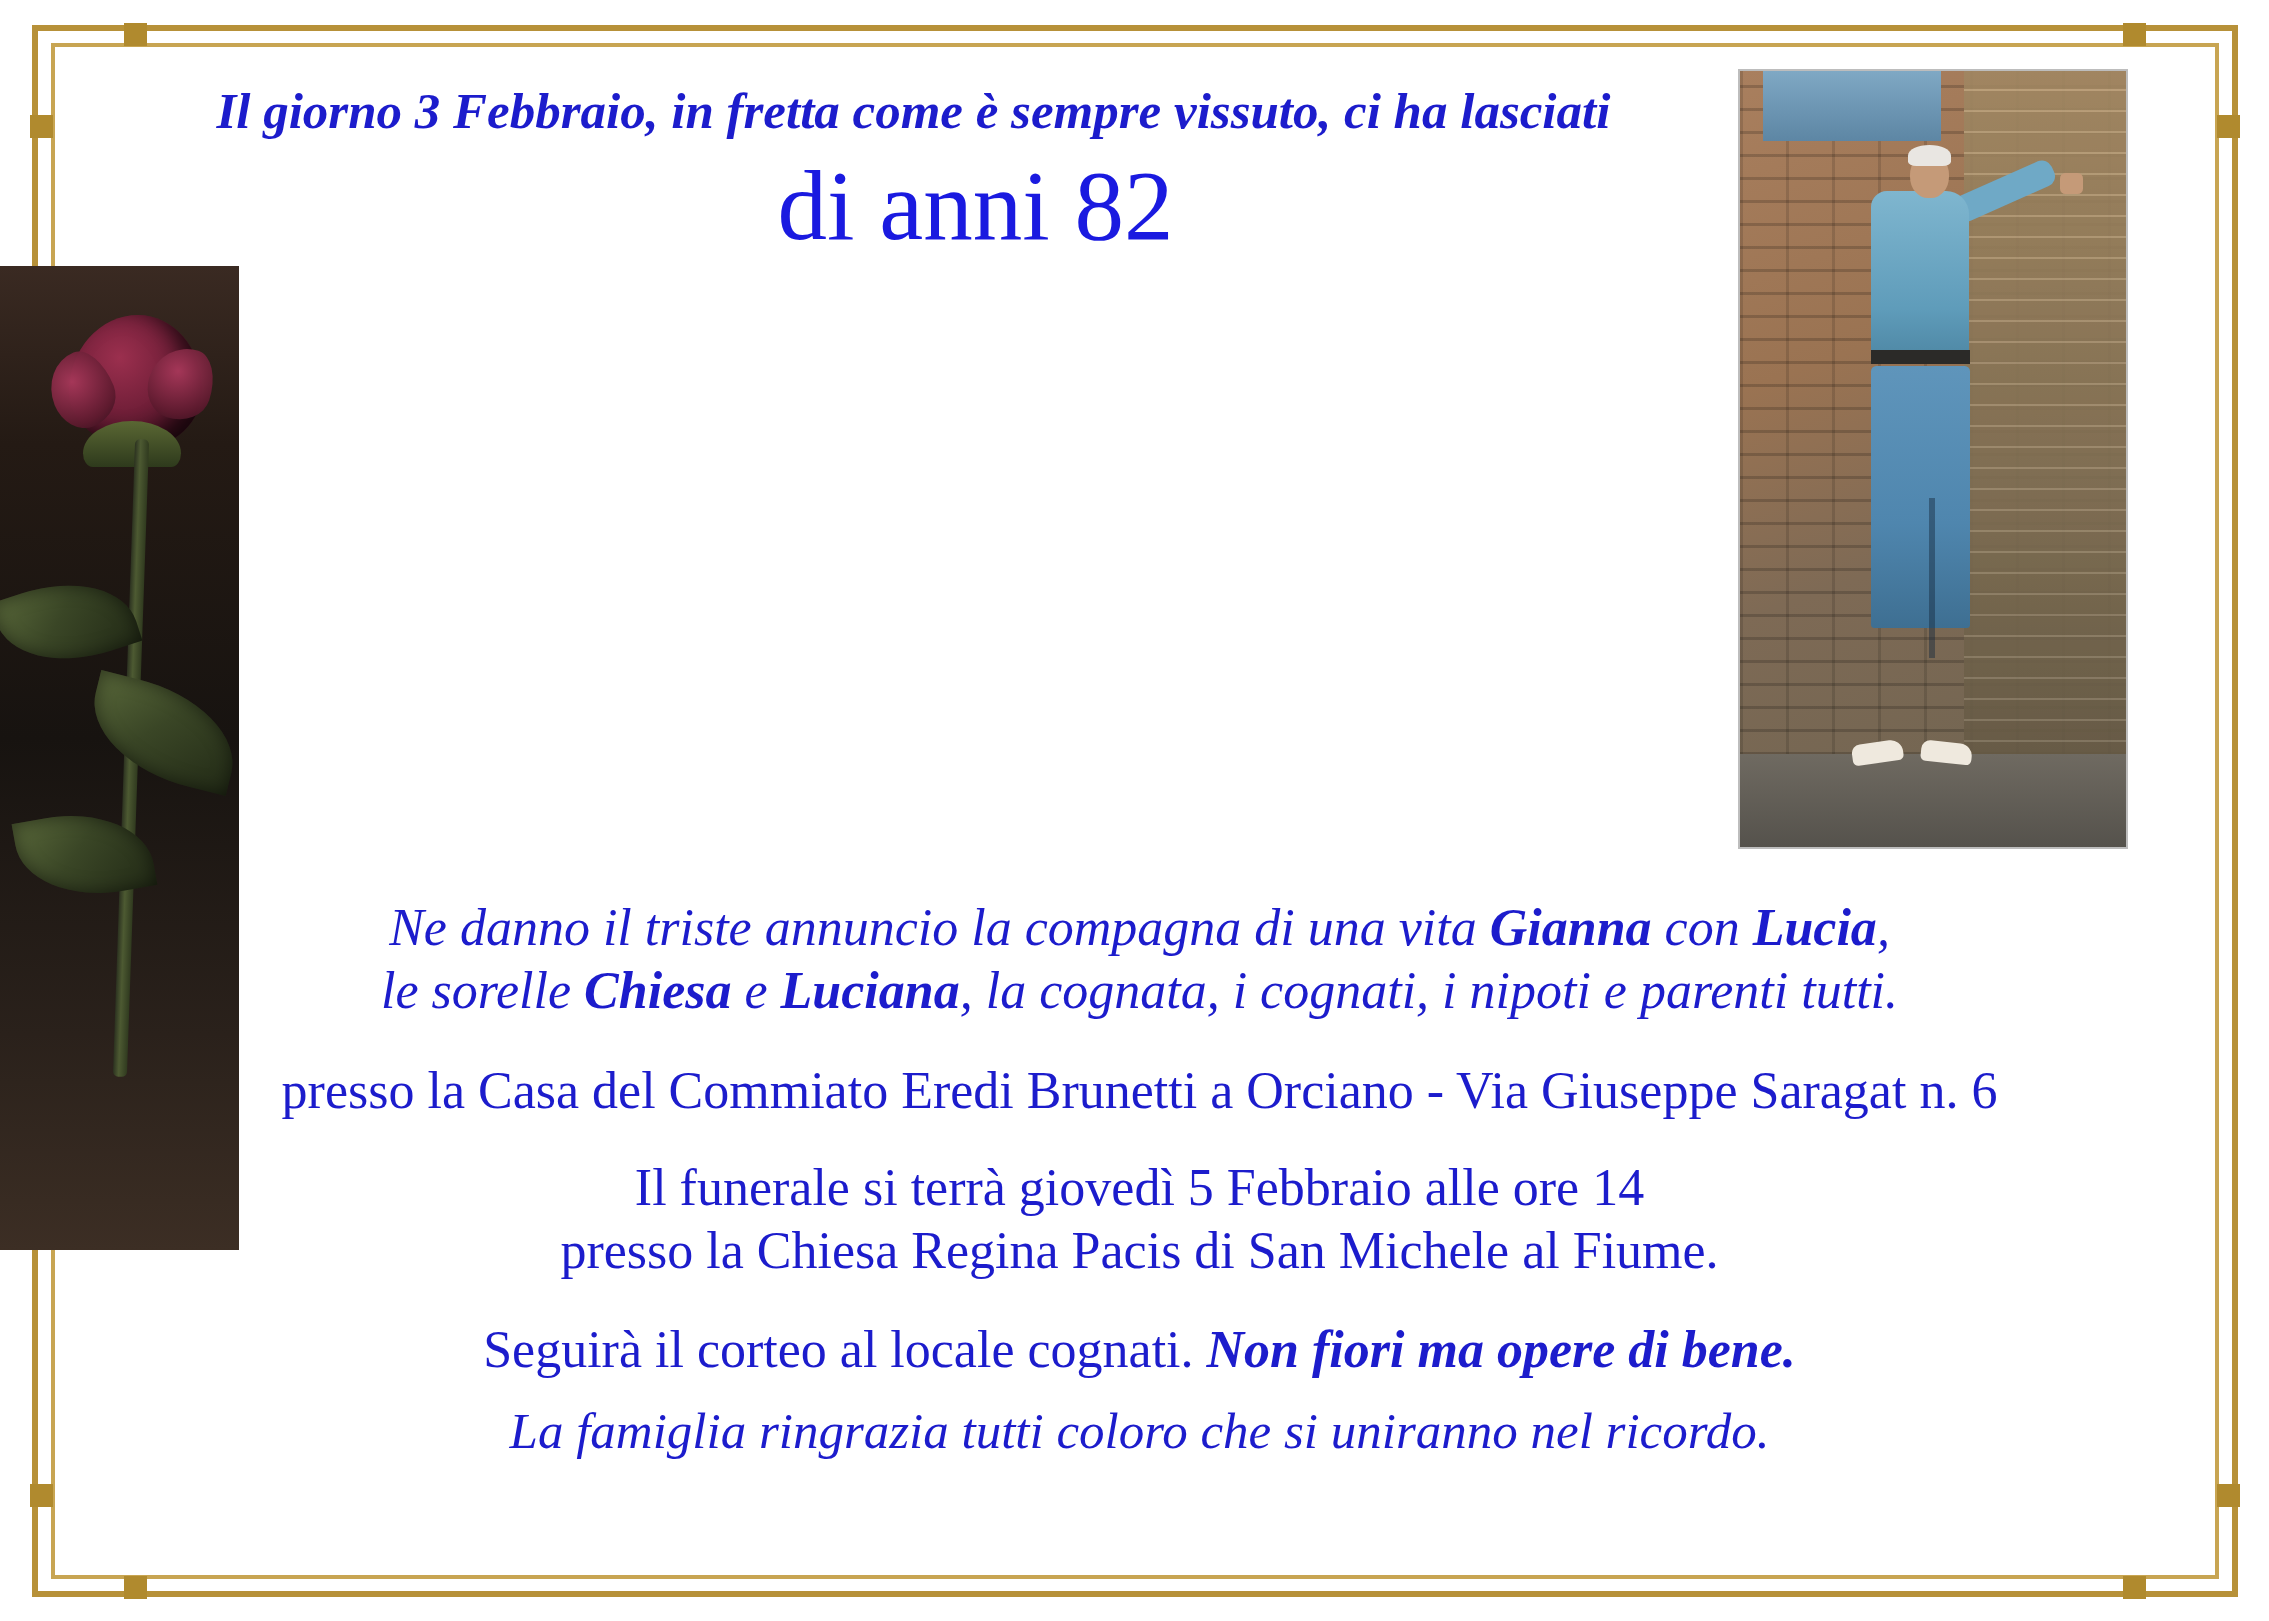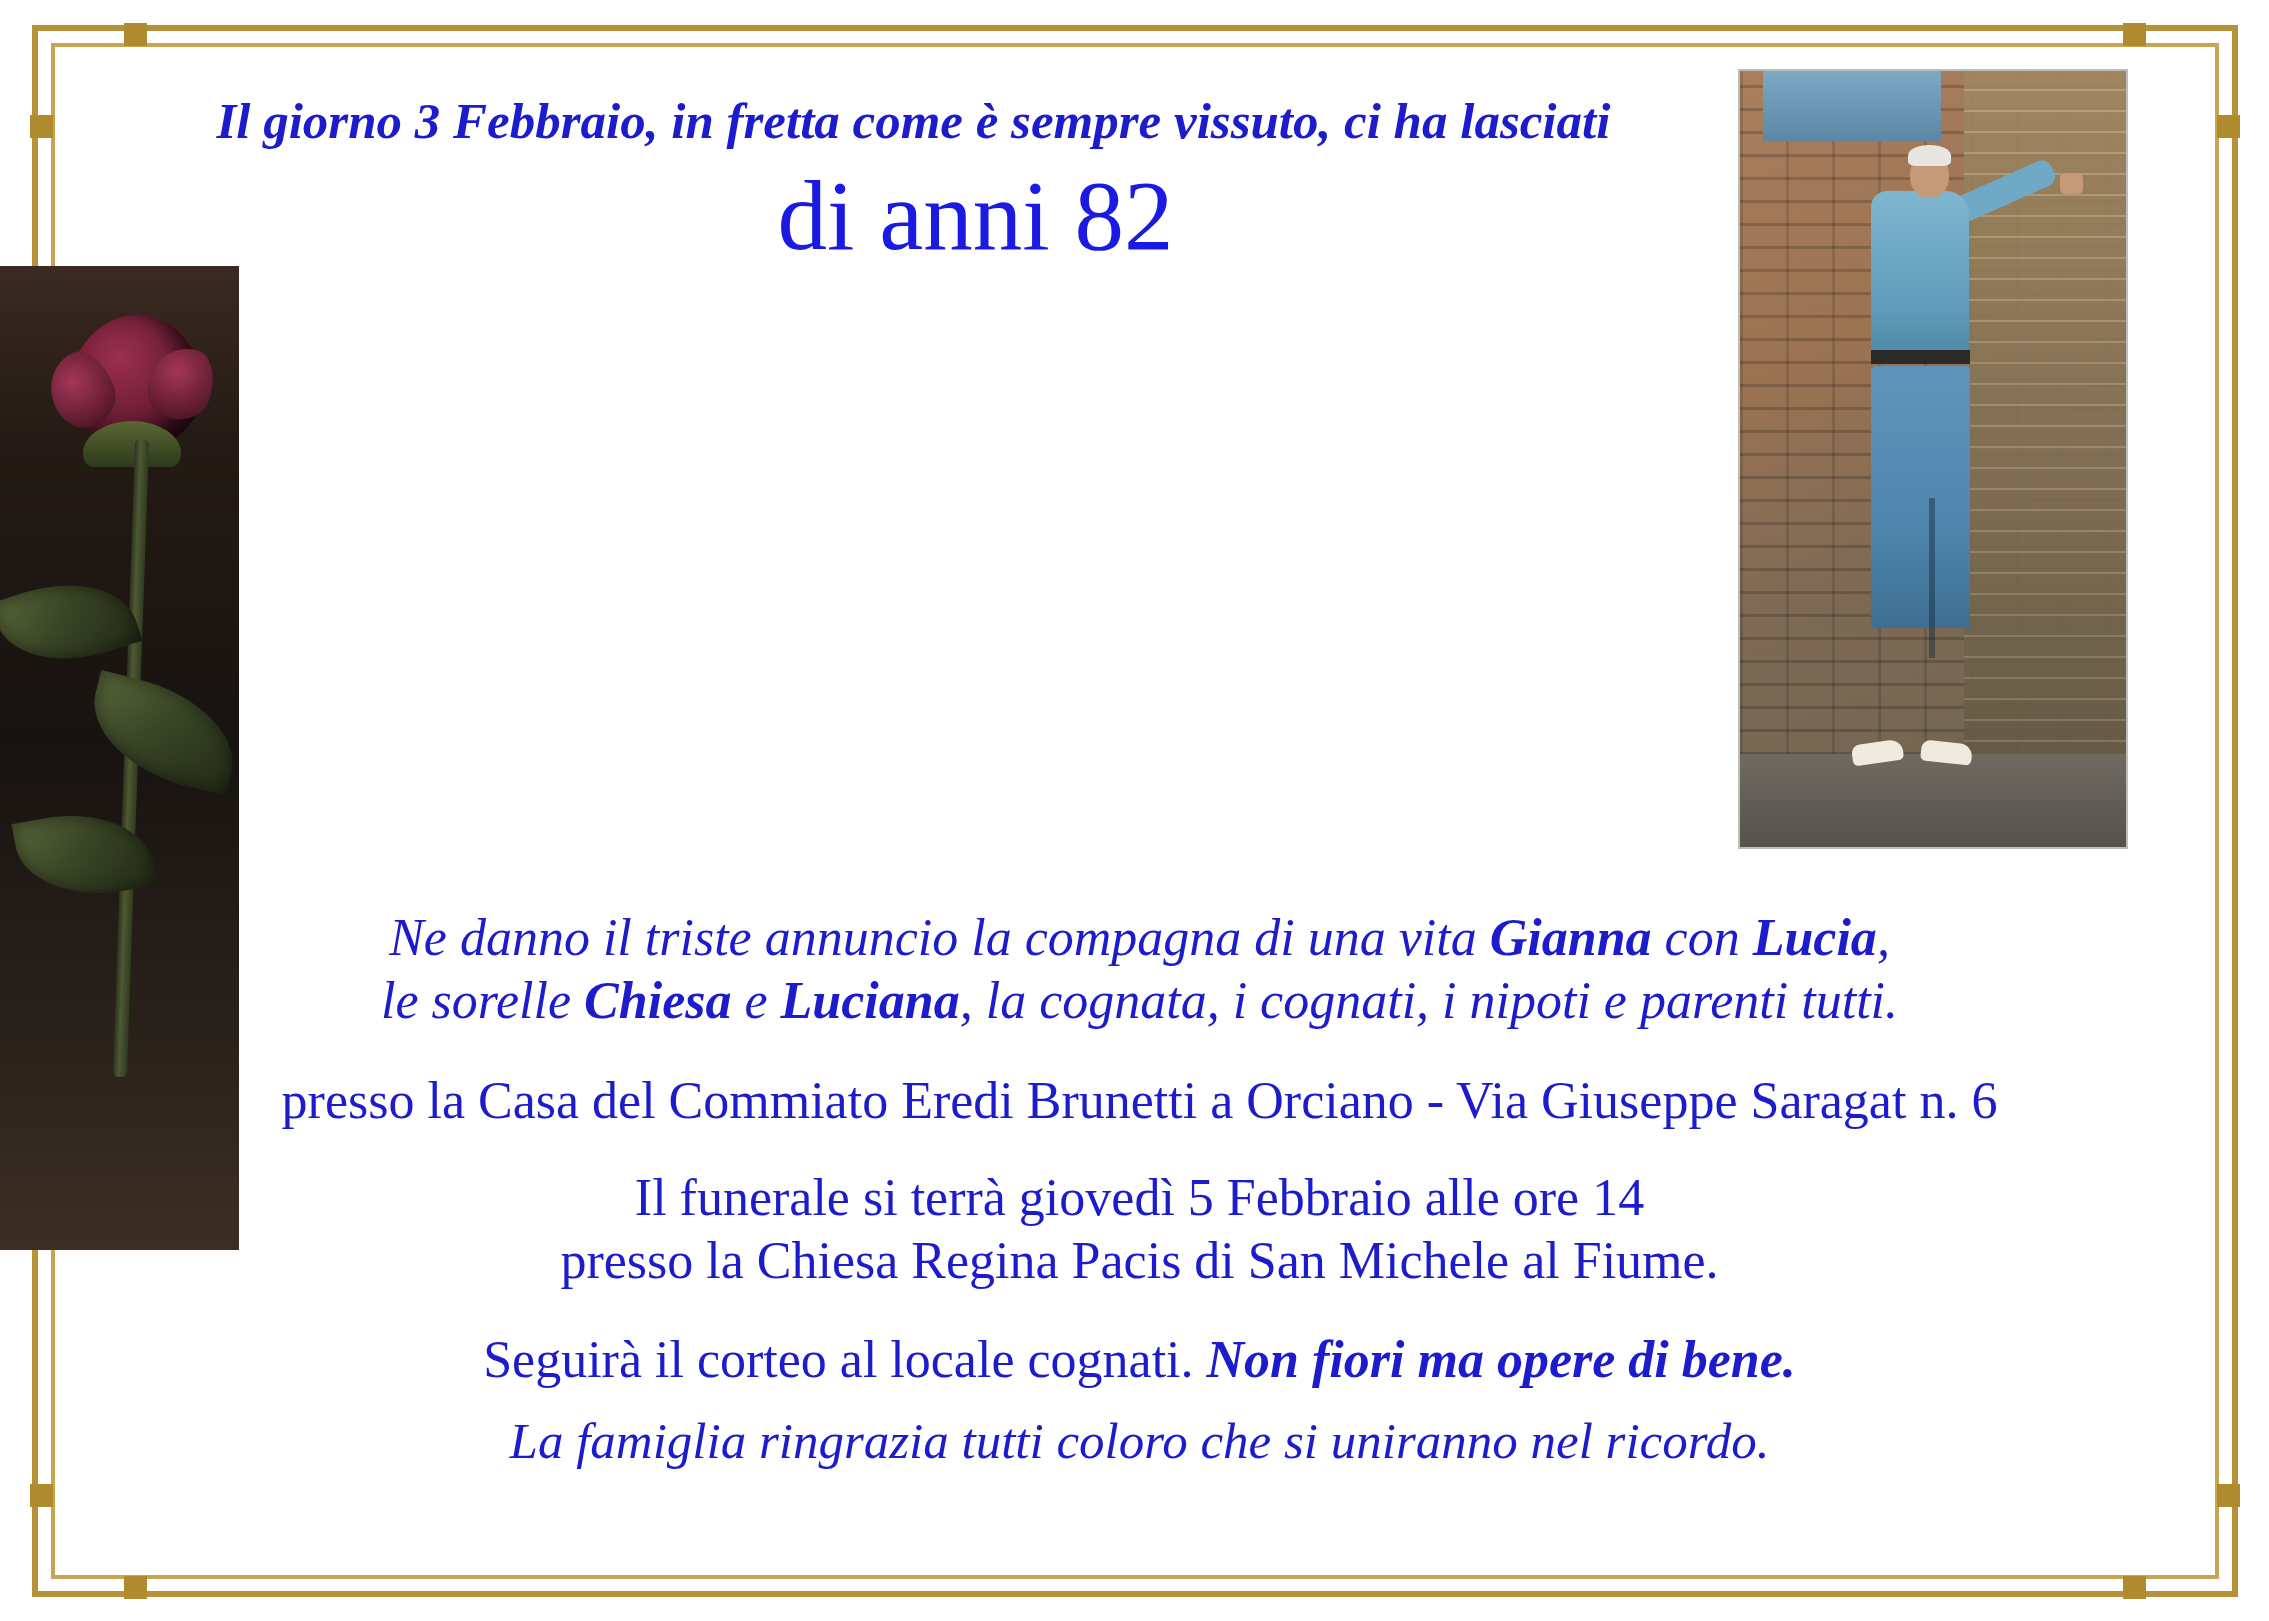--- a/index.html
+++ b/index.html
@@ -101,21 +101,21 @@
     position: absolute;
     background: linear-gradient(135deg, #59683a 0%, #3a4626 45%, #222a16 100%);
     border-radius: 0% 75% 0% 75%;
     box-shadow: inset 0 0 17.7px rgba(0,0,0,.5);
   }
 
   
   .content {
     position: absolute;
     left: 80px;
-    top: 55px;
+    top: 45px;
     width: 2110px;
     height: 1507px;
   }
 
   .line-intro {
     position: absolute;
     left: 8.9px;
     top: 37px;
     width: 1649px;
     text-align: center;

